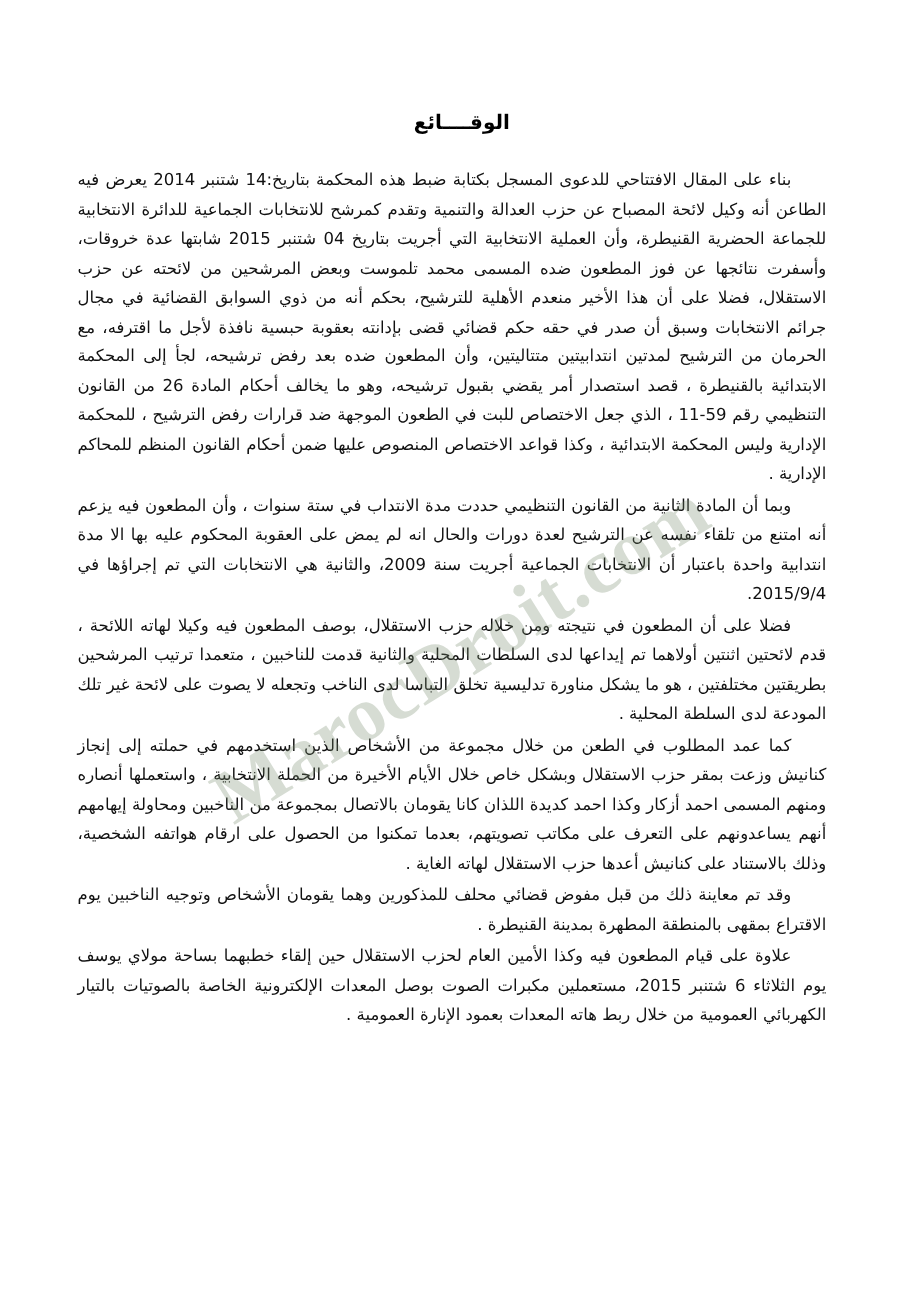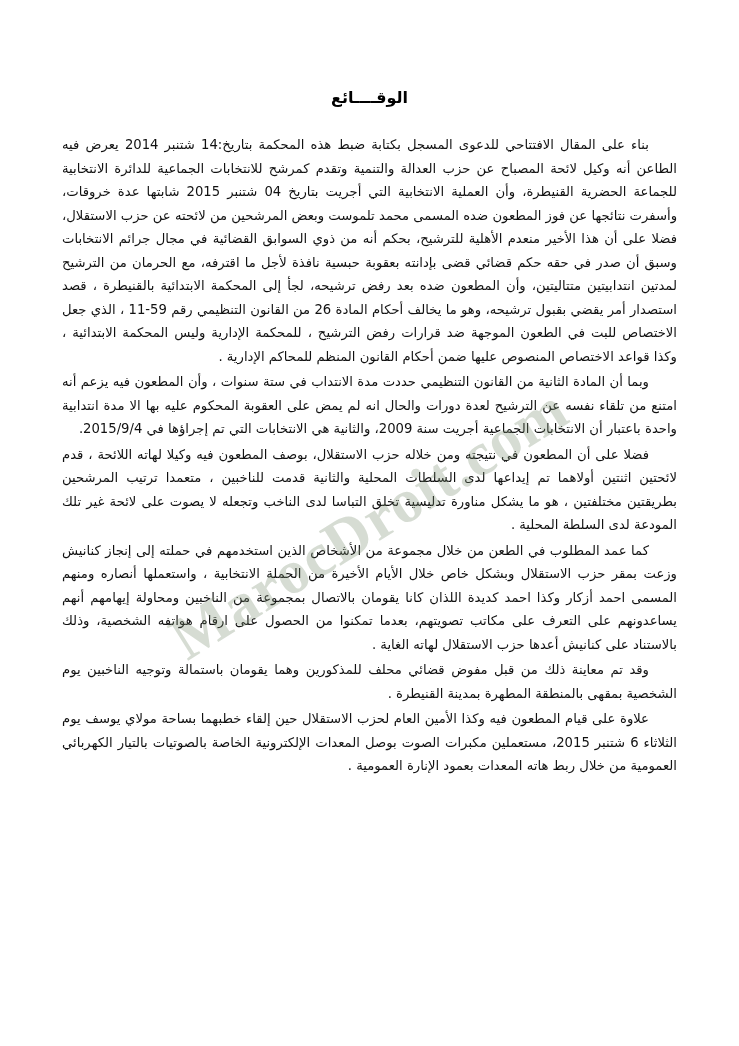--- a/index.html
+++ b/index.html
@@ -27,21 +27,21 @@
     text-align: center;
     font-family: "DejaVu Sans", "Liberation Sans", sans-serif;
     font-weight: bold;
     font-size: 16px;
     letter-spacing: 1px;
     margin: 0 0 26px 0;
     color: #000;
   }
 
   .body-text p {
-    margin: 0 0 2px 0;
+    margin: 0 16px 2px 0;
     text-align: justify;
     text-align-last: right;
     font-family: "DejaVu Sans", "Liberation Sans", sans-serif;
     font-size: 13.2px;
     line-height: 23.5px;
     color: #111;
     text-indent: 0;
   }
 
   .body-text p.indented {
@@ -77,21 +77,21 @@
 
 <div class="page">
 
   <h1 class="doc-title">الوقــــائع</h1>
 
   <div class="body-text">
     <p class="indented">بناء على المقال الافتتاحي للدعوى المسجل بكتابة ضبط هذه المحكمة بتاريخ:14 شتنبر 2014 يعرض فيه الطاعن أنه وكيل لائحة المصباح عن حزب العدالة والتنمية وتقدم كمرشح للانتخابات الجماعية للدائرة الانتخابية للجماعة الحضرية القنيطرة، وأن العملية الانتخابية التي أجريت بتاريخ 04 شتنبر 2015 شابتها عدة خروقات، وأسفرت نتائجها عن فوز المطعون ضده المسمى محمد تلموست وبعض المرشحين من لائحته عن حزب الاستقلال، فضلا على أن هذا الأخير منعدم الأهلية للترشيح، بحكم أنه من ذوي السوابق القضائية في مجال جرائم الانتخابات وسبق أن صدر في حقه حكم قضائي قضى بإدانته بعقوبة حبسية نافذة لأجل ما اقترفه، مع الحرمان من الترشيح لمدتين انتدابيتين متتاليتين، وأن المطعون ضده بعد رفض ترشيحه، لجأ إلى المحكمة الابتدائية بالقنيطرة ، قصد استصدار أمر يقضي بقبول ترشيحه، وهو ما يخالف أحكام المادة 26 من القانون التنظيمي رقم 59-11 ، الذي جعل الاختصاص للبت في الطعون الموجهة ضد قرارات رفض الترشيح ، للمحكمة الإدارية وليس المحكمة الابتدائية ، وكذا قواعد الاختصاص المنصوص عليها ضمن أحكام القانون المنظم للمحاكم الإدارية .</p>
     <p class="indented">وبما أن المادة الثانية من القانون التنظيمي حددت مدة الانتداب في ستة سنوات ، وأن المطعون فيه يزعم أنه امتنع من تلقاء نفسه عن الترشيح لعدة دورات والحال انه لم يمض على العقوبة المحكوم عليه بها الا مدة انتدابية واحدة باعتبار أن الانتخابات الجماعية أجريت سنة 2009، والثانية هي الانتخابات التي تم إجراؤها في 2015/9/4.</p>
     <p class="indented">فضلا على أن المطعون في نتيجته ومن خلاله حزب الاستقلال، بوصف المطعون فيه وكيلا لهاته اللائحة ، قدم لائحتين اثنتين أولاهما تم إيداعها لدى السلطات المحلية والثانية قدمت للناخبين ، متعمدا ترتيب المرشحين بطريقتين مختلفتين ، هو ما يشكل مناورة تدليسية تخلق التباسا لدى الناخب وتجعله لا يصوت على لائحة غير تلك المودعة لدى السلطة المحلية .</p>
     <p class="indented">كما عمد المطلوب في الطعن من خلال مجموعة من الأشخاص الذين استخدمهم في حملته إلى إنجاز كنانيش وزعت بمقر حزب الاستقلال وبشكل خاص خلال الأيام الأخيرة من الحملة الانتخابية ، واستعملها أنصاره ومنهم المسمى احمد أزكار وكذا احمد كديدة اللذان كانا يقومان بالاتصال بمجموعة من الناخبين ومحاولة إيهامهم أنهم يساعدونهم على التعرف على مكاتب تصويتهم، بعدما تمكنوا من الحصول على ارقام هواتفه الشخصية، وذلك بالاستناد على كنانيش أعدها حزب الاستقلال لهاته الغاية .</p>
-    <p class="indented">وقد تم معاينة ذلك من قبل مفوض قضائي محلف للمذكورين وهما يقومان باستمالة وتوجيه الناخبين يوم الشخصية بمقهى بالمنطقة المطهرة بمدينة القنيطرة .</p>
+    <p class="indented">وقد تم معاينة ذلك من قبل مفوض قضائي محلف للمذكورين وهما يقومان الأشخاص وتوجيه الناخبين يوم الاقتراع بمقهى بالمنطقة المطهرة بمدينة القنيطرة .</p>
     <p class="indented">علاوة على قيام المطعون فيه وكذا الأمين العام لحزب الاستقلال حين إلقاء خطبهما بساحة مولاي يوسف يوم الثلاثاء 6 شتنبر 2015، مستعملين مكبرات الصوت بوصل المعدات الإلكترونية الخاصة بالصوتيات بالتيار الكهربائي العمومية من خلال ربط هاته المعدات بعمود الإنارة العمومية .</p>
   </div>
 
   <div class="watermark">
     <span>MarocDroit.com</span>
   </div>
 
 </div>
 
 </body></html>

